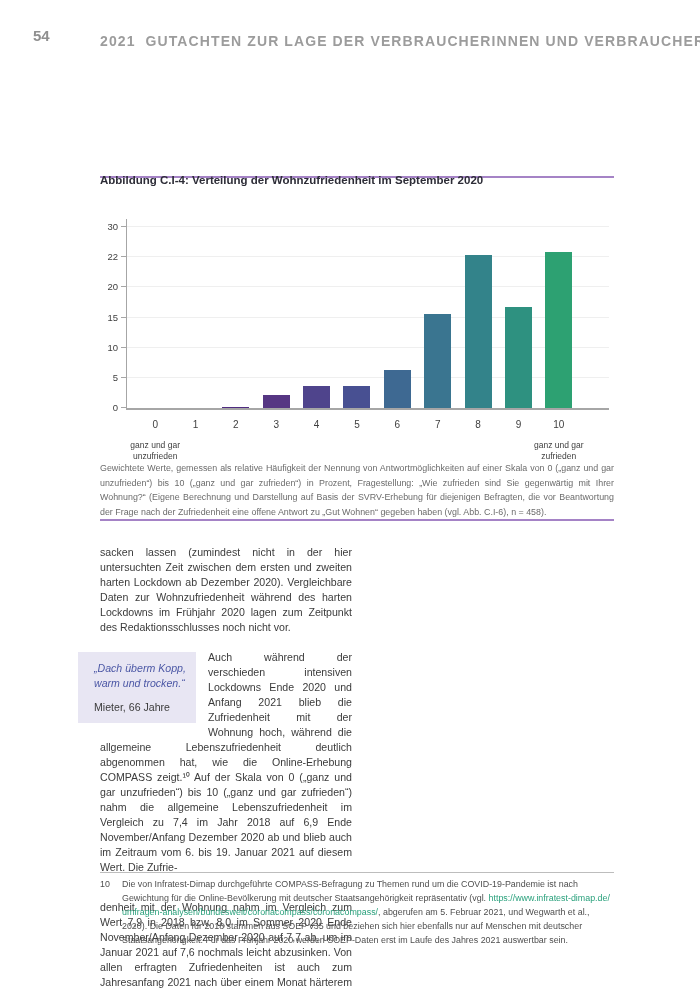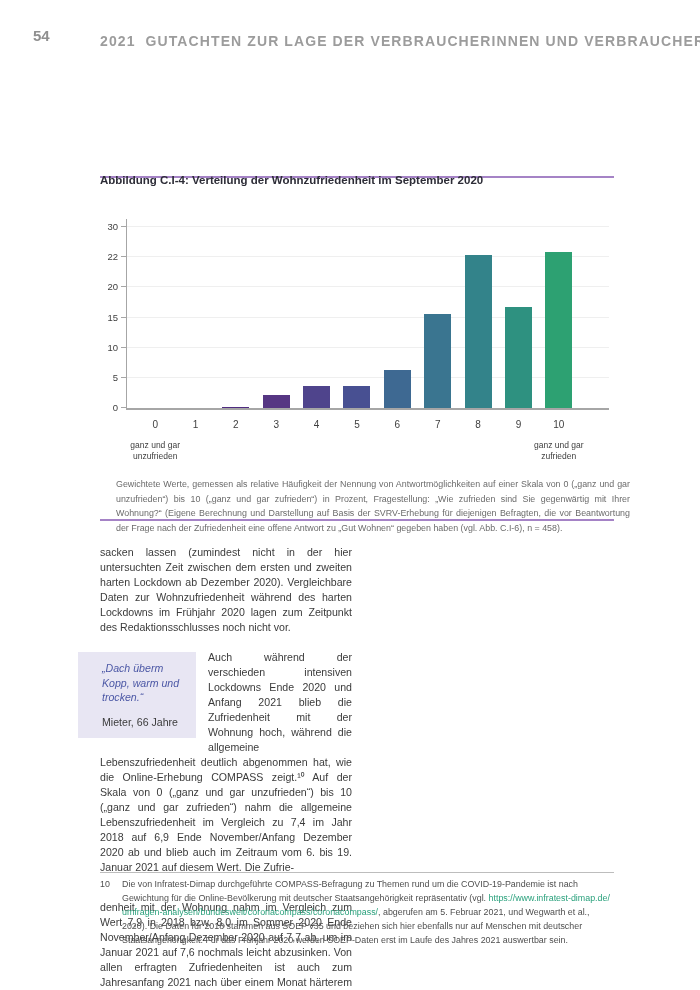--- a/index.html
+++ b/index.html
@@ -23,26 +23,26 @@
           border-left:1px solid #a6a6a6; border-bottom:2px solid #a6a6a6; }
   .gridline { position:absolute; left:0; right:0; height:1px; background:#efefef; }
   .ytick { position:absolute; left:-6px; width:5px; height:1px; background:#a6a6a6; }
   .ylabel { position:absolute; left:-34px; width:25px; height:10px; line-height:10px; text-align:right; font-size:9.5px; color:#3e3e3e; }
   .slots { position:absolute; left:8px; right:30px; top:0; bottom:0; display:flex; align-items:flex-end; }
   .slot { flex:1; position:relative; height:100%; display:flex; align-items:flex-end; justify-content:center; }
   .bar { width:27px; }
   .xnum { position:absolute; bottom:-22px; left:0; right:0; text-align:center; font-size:10px; color:#3e3e3e; }
   .sublabel { position:absolute; bottom:-53px; left:50%; transform:translateX(-50%); width:84px; text-align:center; font-size:8.5px; line-height:10.5px; color:#3e3e3e; }
   
-  .caption { position:absolute; top:461px; left:100px; width:514px; margin:16px; font-size:8.9px; line-height:14.6px; color:#6b6b6b; text-align:justify; }
+  .caption { position:absolute; top:461px; left:100px; width:514px; margin:0; font-size:8.9px; line-height:14.6px; color:#6b6b6b; text-align:justify; }
   
   .body-cols { position:absolute; top:545px; left:100px; width:514px; display:flex; gap:10px;flex-direction:column; }
   .col { width:252px; font-size:10.6px; line-height:15px; color:#3b3b3b; text-align:justify; }
   .col p { margin:0 0 15px 0; }
-  .quotebox { float:left; display:block; width:118px; margin:2px 12px 6px -22px; background:#e8e6f3; padding:9px 10px 8px 24px; box-sizing:border-box; }
+  .quotebox { float:left; display:block; width:118px; margin:2px 12px 6px -22px; background:#e8e6f3; padding:9px 10px 8px 16px; box-sizing:border-box; }
   .qtext { display:block; font-style:italic; color:#4b57a5; font-size:10.6px; line-height:14.5px; text-align:left; }
   .qattr { display:block; color:#3b3b3b; font-size:10.6px; margin-top:10px; text-align:left; }
   
   .footnote-rule { position:absolute; top:872px; left:100px; width:514px; height:1px; background:#bdbdbd; }
   .footnote { position:absolute; top:877px; left:100px; width:514px; display:flex; font-size:8.9px; line-height:14px; color:#4f4f4f; text-align:left; }
   .fn-num { width:22px; flex:none; }
   .fn-text { flex:1; }
   .fn-link { color:#2aa17c; text-decoration:none; word-break:break-all; cursor:pointer; }
 </style>
 </head>

